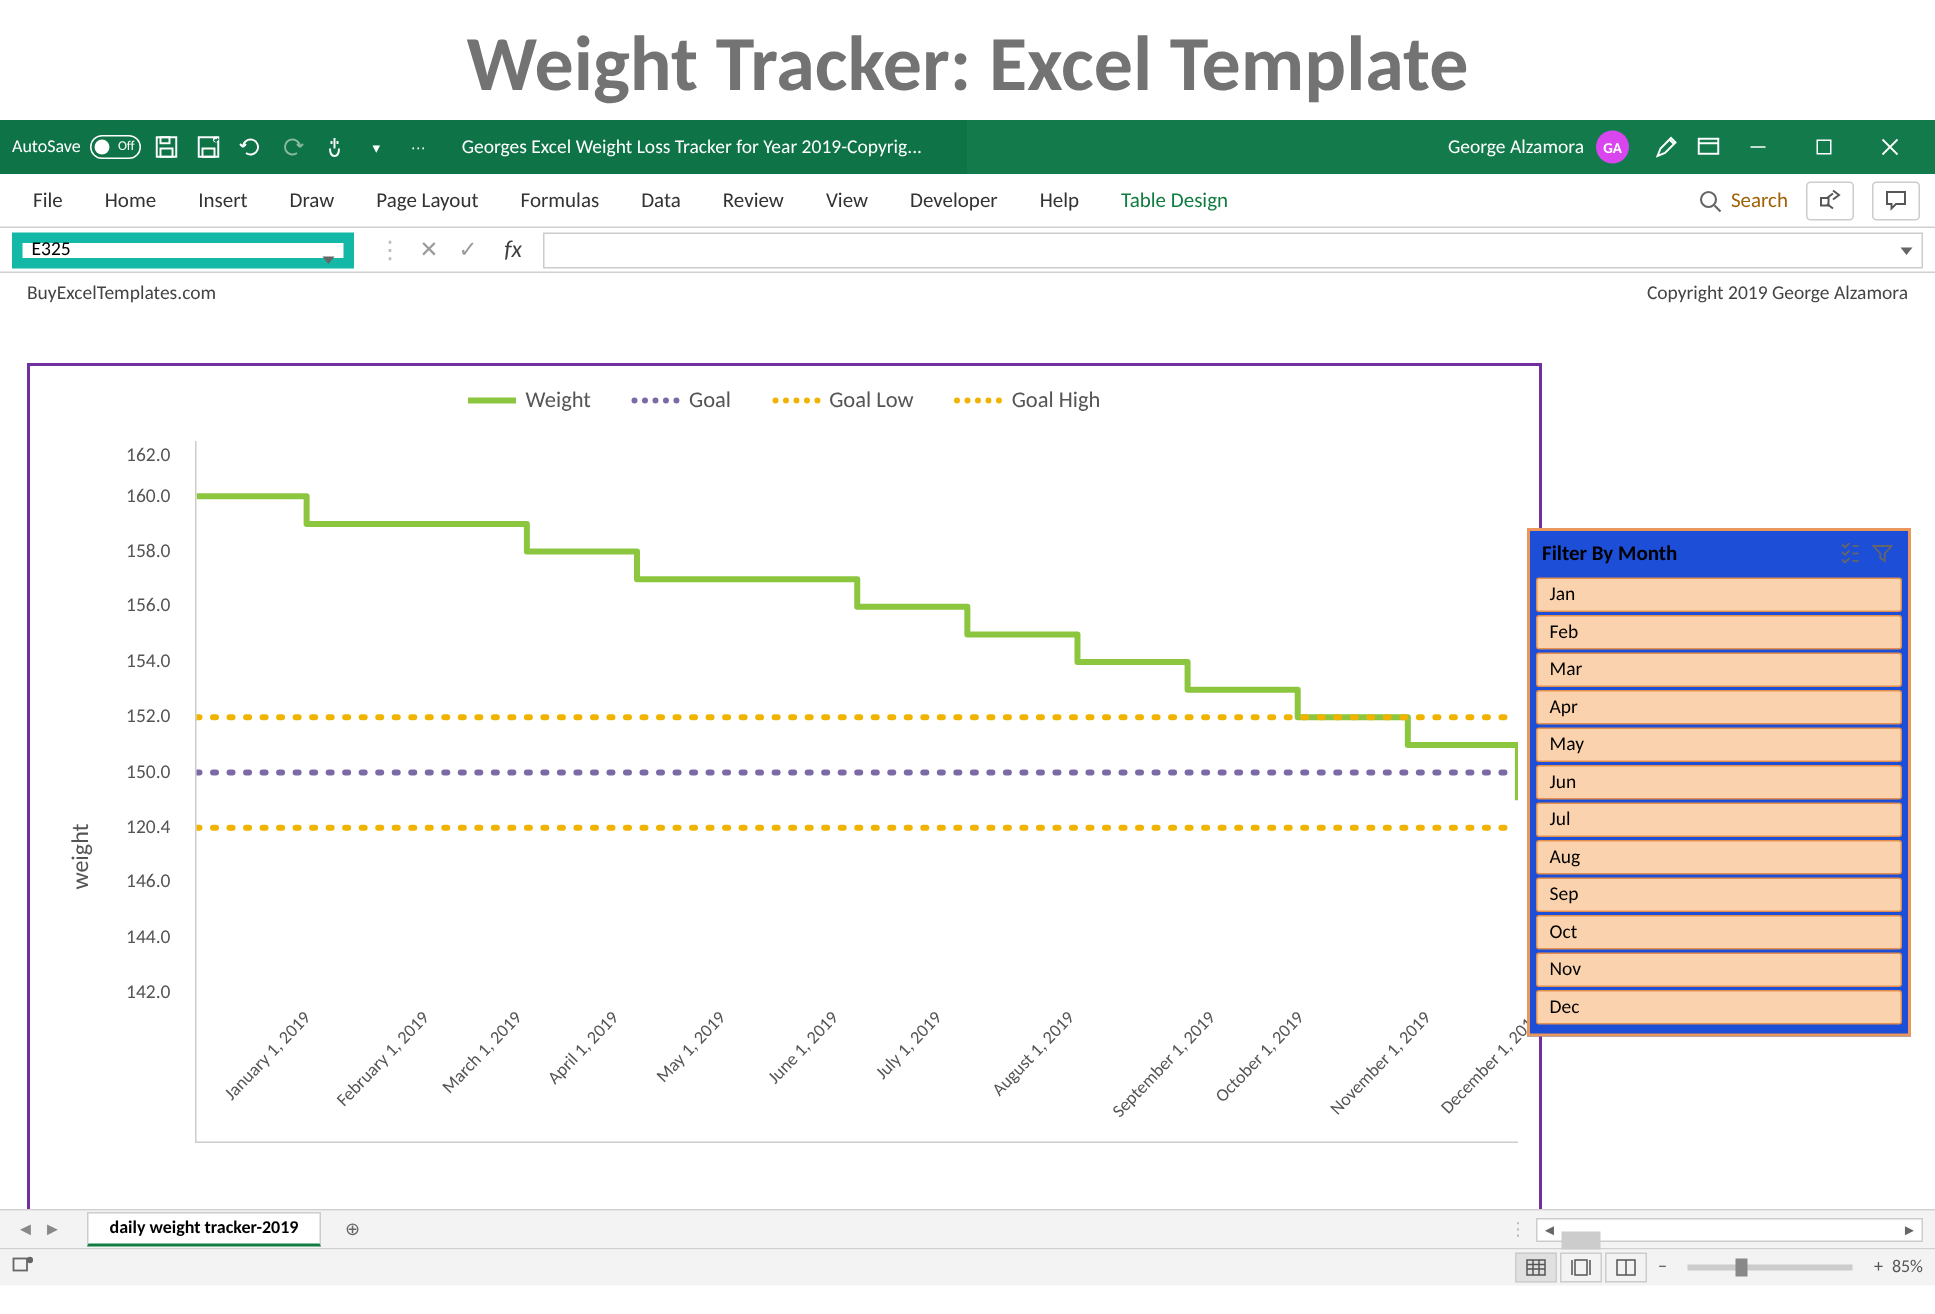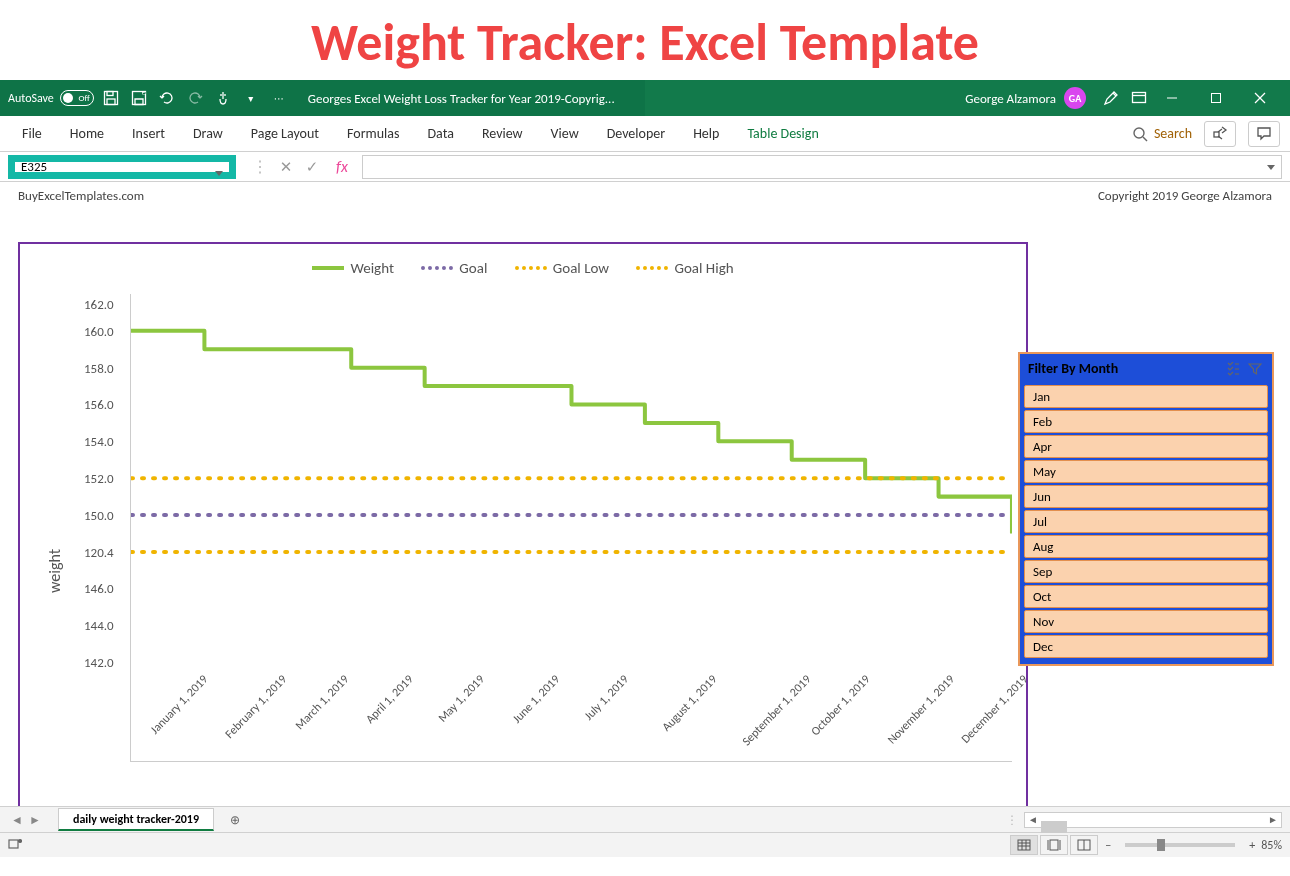--- a/index.html
+++ b/index.html
@@ -1,17 +1,17 @@
 <!DOCTYPE html>
 <html><head>
 <meta charset="utf-8">
 <style>
 *{box-sizing:border-box;margin:0;padding:0;font-family:"Segoe UI",Calibri,Arial,sans-serif}
 body{background:#fff;width:1290px;height:876px;overflow:hidden;position:relative}
-.banner{text-align:center;font-size:52px;font-weight:700;color:#ef4444;padding:10px 0 6px;font-family:Calibri,Arial,sans-serif}
+.banner{text-align:center;font-size:52px;font-weight:700;color:#737373;padding:10px 0 6px;font-family:Calibri,Arial,sans-serif}
 
 .titlebar{background:linear-gradient(90deg,#0e7347,#0e7347 50%,#127a4b 50%,#127a4b);height:36px;display:flex;align-items:center;color:#fff;font-size:13px;padding:0 8px}
 .autosave{display:flex;align-items:center;gap:6px;font-size:12px}
 .switch{width:34px;height:16px;border:1px solid #fff;border-radius:8px;display:inline-flex;align-items:center;padding:0 2px;position:relative}
 .switch::before{content:"";width:10px;height:10px;border-radius:50%;background:#fff}
 .switch-text{font-size:9px;position:absolute;right:3px;top:1px}
 .tb-icon{width:22px;height:22px;display:inline-flex;align-items:center;justify-content:center;color:#fff;margin-left:6px;cursor:pointer}
 .doc-title{flex:0 0 auto;margin-left:18px;font-size:13px}
 .tb-spacer{flex:1}
 .user{display:flex;align-items:center;gap:8px;font-size:13px;margin-right:8px}
@@ -23,21 +23,21 @@
 .rtab.active{color:#107c41;font-weight:400}
 .rspacer{flex:1}
 .search{display:flex;align-items:center;gap:6px;color:#a16207;font-size:14px}
 .rbtn{width:32px;height:26px;display:flex;align-items:center;justify-content:center;border:1px solid #ccc;border-radius:3px;margin-left:8px;cursor:pointer;color:#555}
 
 .fxbar{height:30px;border-bottom:1px solid #d0d0d0;display:flex;align-items:center;background:#fff}
 .namebox{width:228px;height:24px;border:7px solid #14b8a6;margin:0 8px;display:flex;align-items:center;padding:0 6px;font-size:13px;position:relative}
 .namebox::after{content:"";position:absolute;right:6px;top:9px;border-left:4px solid transparent;border-right:4px solid transparent;border-top:5px solid #666}
 .fx-controls{display:flex;align-items:center;gap:6px;color:#999;padding:0 6px}
 .fx-controls span{width:20px;text-align:center}
-.fxlabel{font-style:italic;color:#ec4899;margin:0 4px}
+.fxlabel{font-style:italic;color:#404040;margin:0 4px}
 .formula{flex:1;height:24px;border:1px solid #ccc;margin-right:8px;position:relative}
 .formula::after{content:"";position:absolute;right:6px;top:9px;border-left:4px solid transparent;border-right:4px solid transparent;border-top:5px solid #666}
 
 .sheet{height:625px;background:#fff;border-bottom:1px solid #d0d0d0;position:relative;overflow:hidden}
 .infobar{position:absolute;left:18px;top:6px;font-size:13px;color:#444}
 .copyright{position:absolute;right:18px;top:6px;font-size:13px;color:#444}
 .charttitle{position:absolute;left:18px;right:16px;top:26px;height:28px;background:#eae4f4;text-align:center;font-size:20px;font-weight:700;color:#7030a0;line-height:28px}
 .chartbox{position:absolute;left:18px;top:60px;width:1010px;height:658px;border:2px solid #7030a0}
 .slicer{position:absolute;right:16px;top:170px;width:256px;border:2px solid #e9975a;background:#1d4ed8;padding:4px}
 .slicer-head{display:flex;align-items:center;padding:2px 4px 6px;font-weight:700;font-size:14px}
@@ -274,20 +274,21 @@
         </span>
       <span class="slicer-icon">
           <svg width="14" height="14" viewBox="0 0 14 14" fill="none" stroke="#666" stroke-width="1.2">
             <path d="M1 2h12l-4.5 5v5l-3-2V7z"></path>
           </svg>
         </span>
     </div>
     <div id="slicer-items">
         <div class="slicer-item">Jan</div>
         <div class="slicer-item">Feb</div>
+        <div class="slicer-item">Mar</div>
         <div class="slicer-item">Apr</div>
         <div class="slicer-item">May</div>
         <div class="slicer-item">Jun</div>
         <div class="slicer-item">Jul</div>
         <div class="slicer-item">Aug</div>
         <div class="slicer-item">Sep</div>
         <div class="slicer-item">Oct</div>
         <div class="slicer-item">Nov</div>
         <div class="slicer-item">Dec</div>
       </div>

